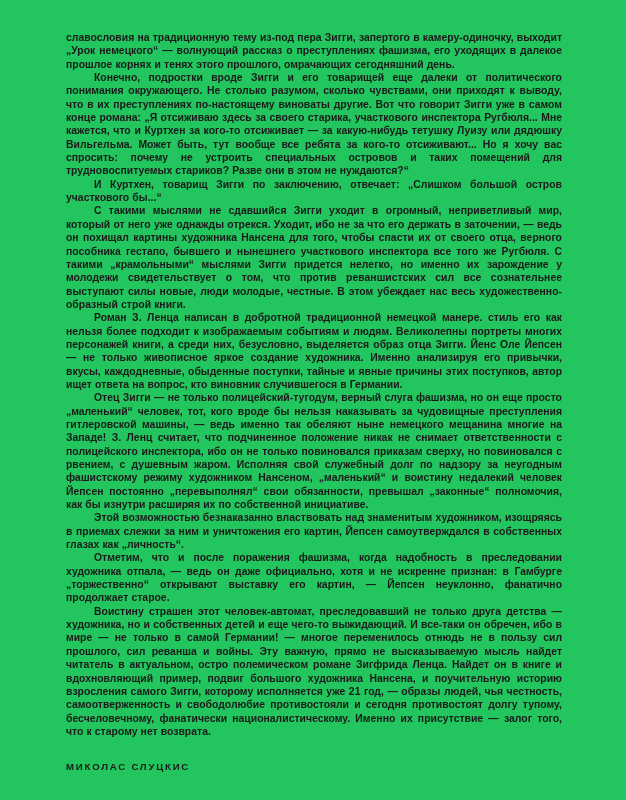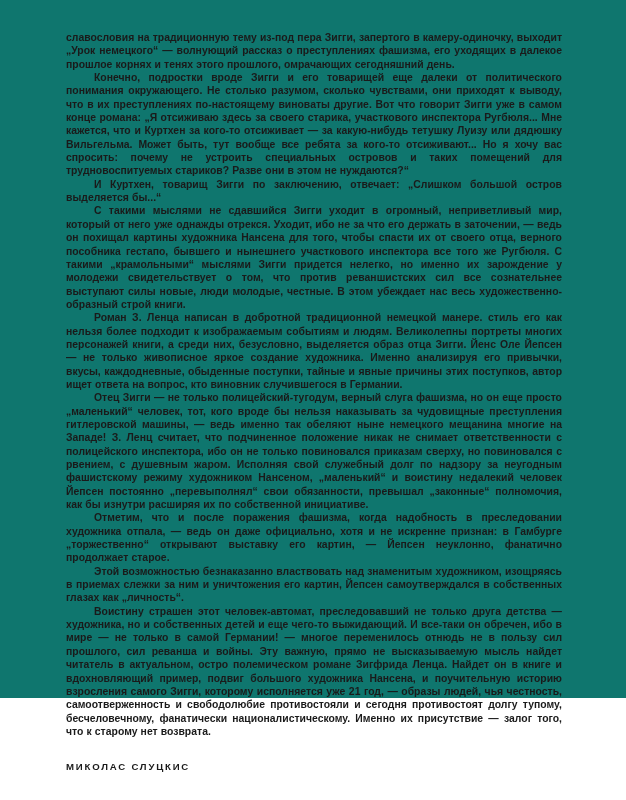--- a/index.html
+++ b/index.html
@@ -12,22 +12,22 @@
     width: 626px;
     height: 800px;
     overflow: hidden;
     font-family: "Liberation Sans", "DejaVu Sans", sans-serif;
     color: #1a1a1a;
   }
 
   #page {
     position: relative;
     width: 626px;
-    height: 698px;
-    background: #0f766e;
+    height: 800px;
+    background: #22c55e;
     box-sizing: border-box;
   }
 
   #text-column {
     position: absolute;
     left: 66px;
     top: 31px;
     width: 496px;
   }
 
@@ -68,25 +68,25 @@
 </style>
 </head>
 <body>
 
 <div id="page">
 
   <div id="text-column">
 
     <p class="para cont">славословия на традиционную тему из-под пера Зигги, запертого в камеру-одиночку, выходит „Урок немецкого“ — волнующий рассказ о преступлениях фашизма, его уходящих в далекое прошлое корнях и тенях этого прошлого, омрачающих сегодняшний день.</p>
     <p class="para">Конечно, подростки вроде Зигги и его товарищей еще далеки от политического понимания окружающего. Не столько разумом, сколько чувствами, они приходят к выводу, что в их преступлениях по-настоящему виноваты другие. Вот что говорит Зигги уже в самом конце романа: „Я отсиживаю здесь за своего старика, участкового инспектора Ругбюля... Мне кажется, что и Куртхен за кого-то отсиживает — за какую-нибудь тетушку Луизу или дядюшку Вильгельма. Может быть, тут вообще все ребята за кого-то отсиживают... Но я хочу вас спросить: почему не устроить специальных островов и таких помещений для трудновоспитуемых стариков? Разве они в этом не нуждаются?“</p>
-    <p class="para">И Куртхен, товарищ Зигги по заключению, отвечает: „Слишком большой остров выделяется бы...“</p>
+    <p class="para">И Куртхен, товарищ Зигги по заключению, отвечает: „Слишком большой остров участкового бы...“</p>
     <p class="para">С такими мыслями не сдавшийся Зигги уходит в огромный, неприветливый мир, который от него уже однажды отрекся. Уходит, ибо не за что его держать в заточении, — ведь он похищал картины художника Нансена для того, чтобы спасти их от своего отца, верного пособника гестапо, бывшего и нынешнего участкового инспектора все того же Ругбюля. С такими „крамольными“ мыслями Зигги придется нелегко, но именно их зарождение у молодежи свидетельствует о том, что против реваншистских сил все сознательнее выступают силы новые, люди молодые, честные. В этом убеждает нас весь художественно-образный строй книги.</p>
     <p class="para">Роман З. Ленца написан в добротной традиционной немецкой манере. стиль его как нельзя более подходит к изображаемым событиям и людям. Великолепны портреты многих персонажей книги, а среди них, безусловно, выделяется образ отца Зигги. Йенс Оле Йепсен — не только живописное яркое создание художника. Именно анализируя его привычки, вкусы, каждодневные, обыденные поступки, тайные и явные причины этих поступков, автор ищет ответа на вопрос, кто виновник случившегося в Германии.</p>
     <p class="para">Отец Зигги — не только полицейский-тугодум, верный слуга фашизма, но он еще просто „маленький“ человек, тот, кого вроде бы нельзя наказывать за чудовищные преступления гитлеровской машины, — ведь именно так обеляют ныне немецкого мещанина многие на Западе! З. Ленц считает, что подчиненное положение никак не снимает ответственности с полицейского инспектора, ибо он не только повиновался приказам сверху, но повиновался с рвением, с душевным жаром. Исполняя свой служебный долг по надзору за неугодным фашистскому режиму художником Нансеном, „маленький“ и воистину недалекий человек Йепсен постоянно „перевыполнял“ свои обязанности, превышал „законные“ полномочия, как бы изнутри расширяя их по собственной инициативе.</p>
+    <p class="para">Этой возможностью безнаказанно властвовать над знаменитым художником, изощряясь в приемах слежки за ним и уничтожения его картин, Йепсен самоутверждался в собственных глазах как „личность“.</p>
     <p class="para">Отметим, что и после поражения фашизма, когда надобность в преследовании художника отпала, — ведь он даже официально, хотя и не искренне признан: в Гамбурге „торжественно“ открывают выставку его картин, — Йепсен неуклонно, фанатично продолжает старое.</p>
-    <p class="para">Этой возможностью безнаказанно властвовать над знаменитым художником, изощряясь в приемах слежки за ним и уничтожения его картин, Йепсен самоутверждался в собственных глазах как „личность“.</p>
     <p class="para">Воистину страшен этот человек-автомат, преследовавший не только друга детства — художника, но и собственных детей и еще чего-то выжидающий. И все-таки он обречен, ибо в мире — не только в самой Германии! — многое переменилось отнюдь не в пользу сил прошлого, сил реванша и войны. Эту важную, прямо не высказываемую мысль найдет читатель в актуальном, остро полемическом романе Зигфрида Ленца. Найдет он в книге и вдохновляющий пример, подвиг большого художника Нансена, и поучительную историю взросления самого Зигги, которому исполняется уже 21 год, — образы людей, чья честность, самоотверженность и свободолюбие противостояли и сегодня противостоят долгу тупому, бесчеловечному, фанатически националистическому. Именно их присутствие — залог того, что к старому нет возврата.</p>
 
     <p class="signature">МИКОЛАС СЛУЦКИС</p>
 
   </div>
 
 </div>
 
 </body></html>

